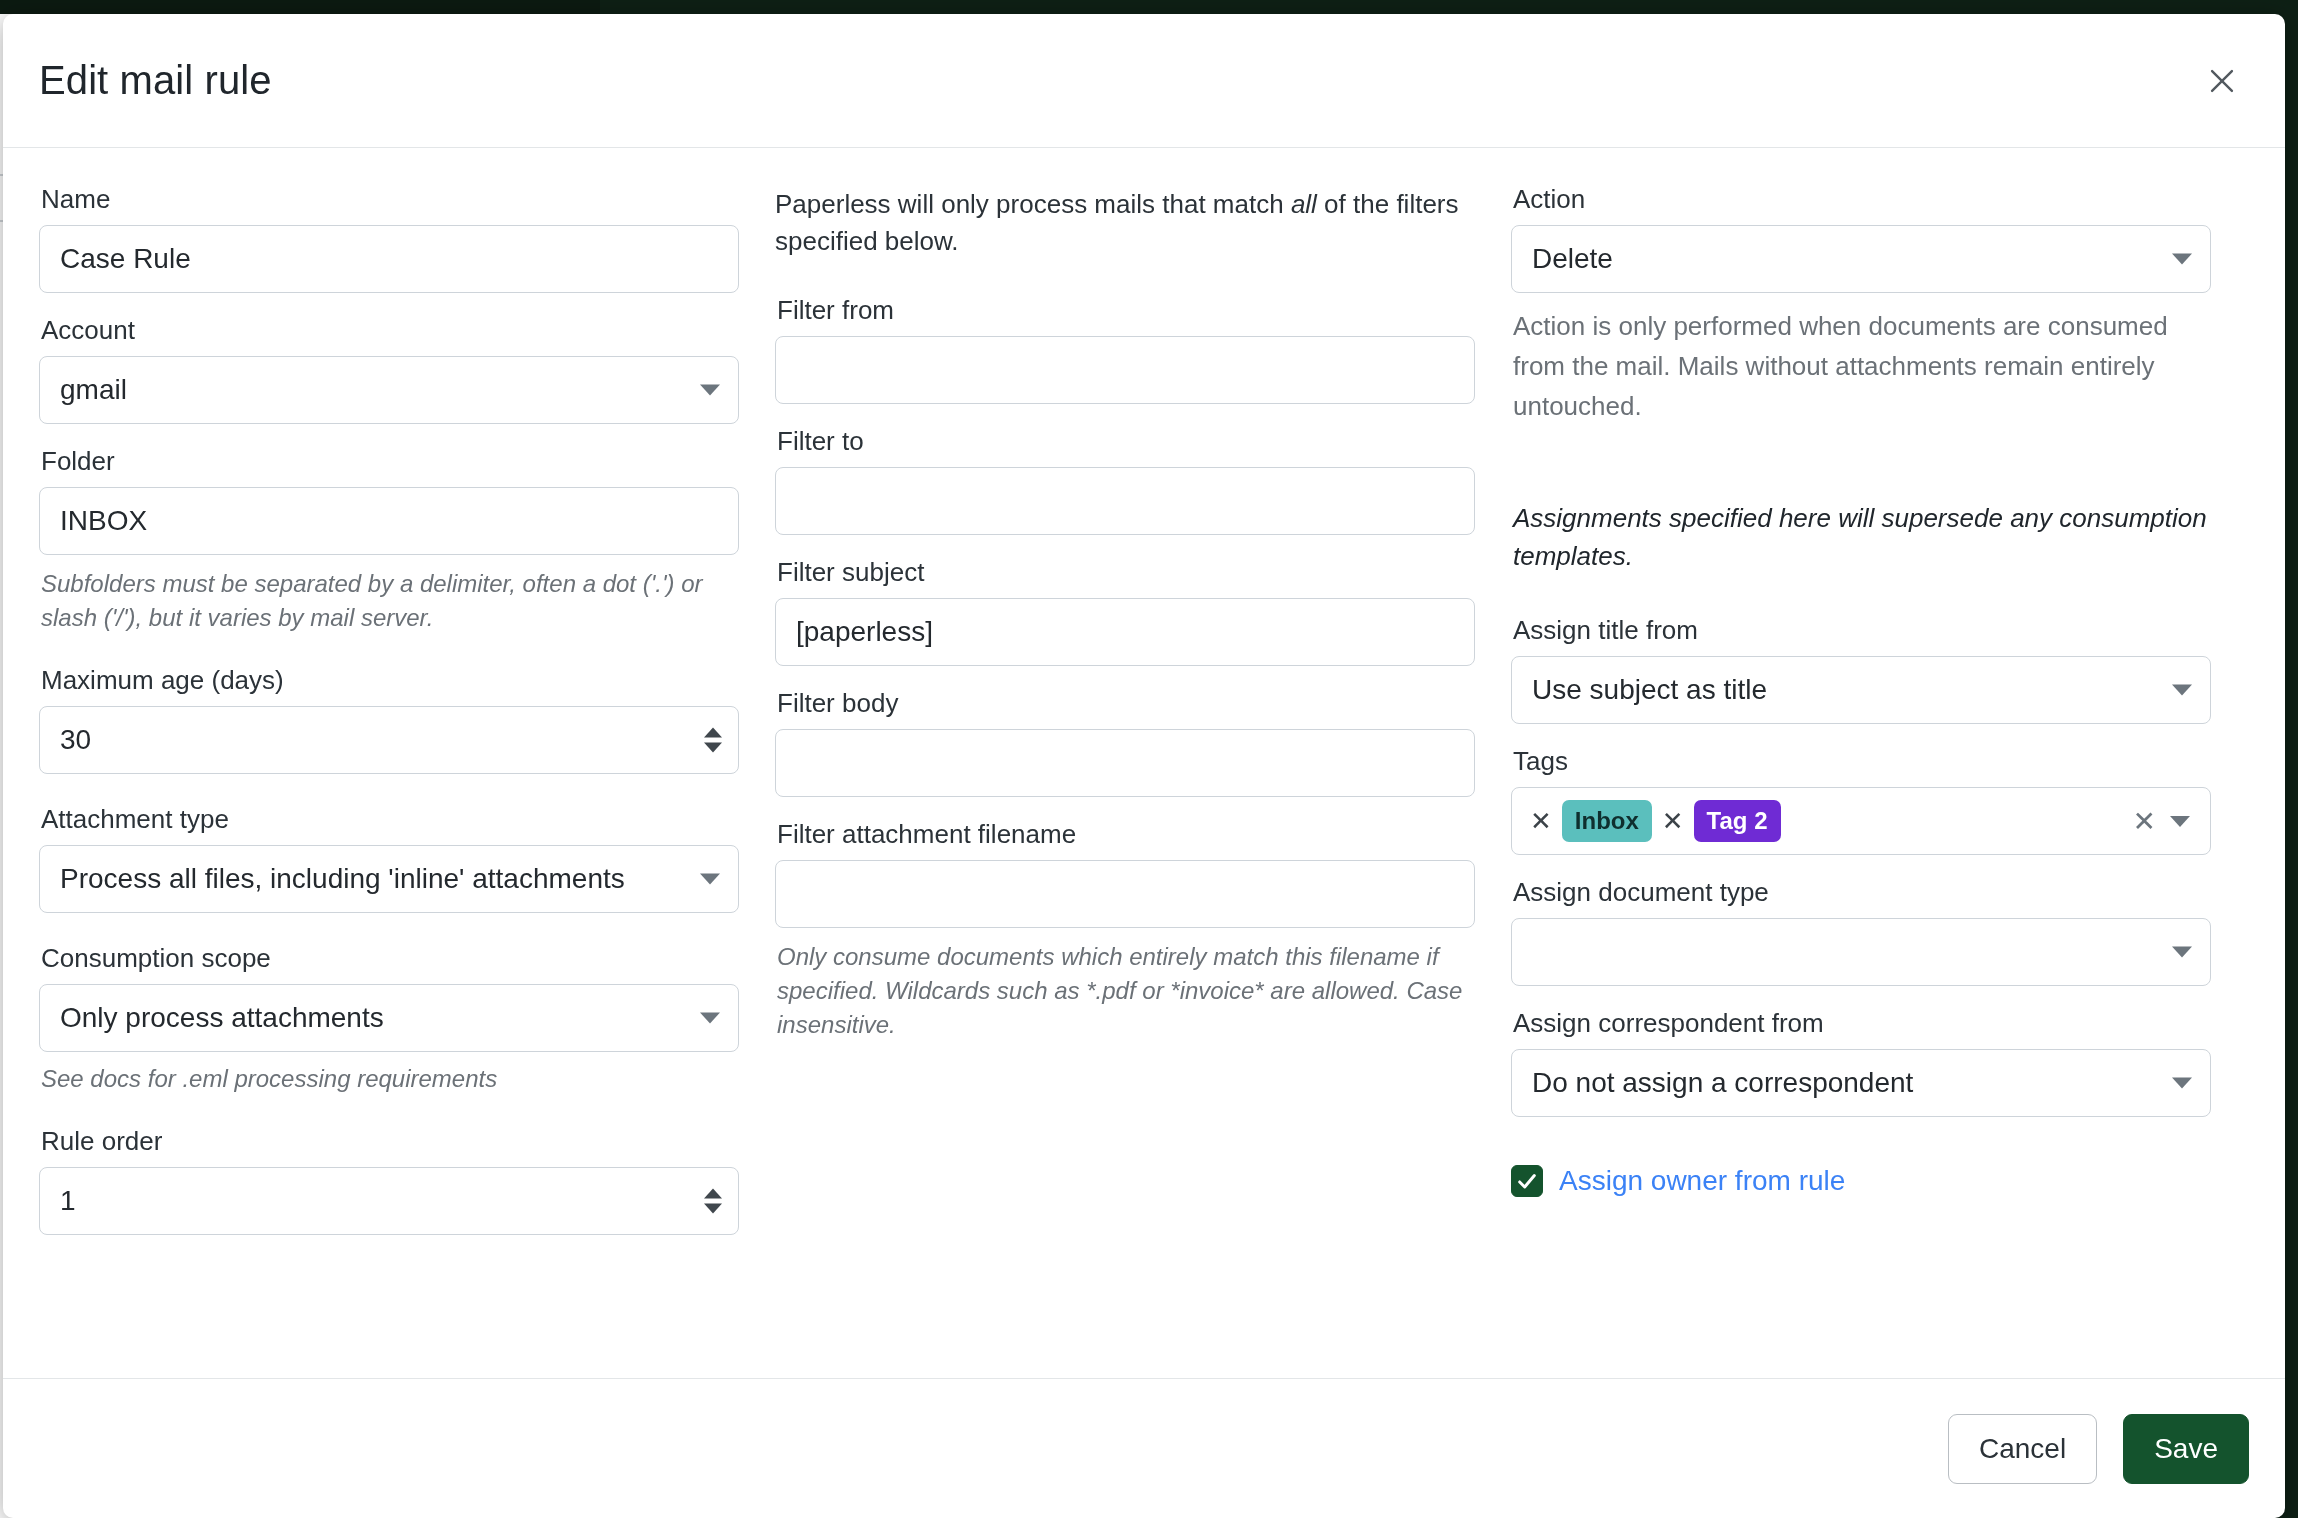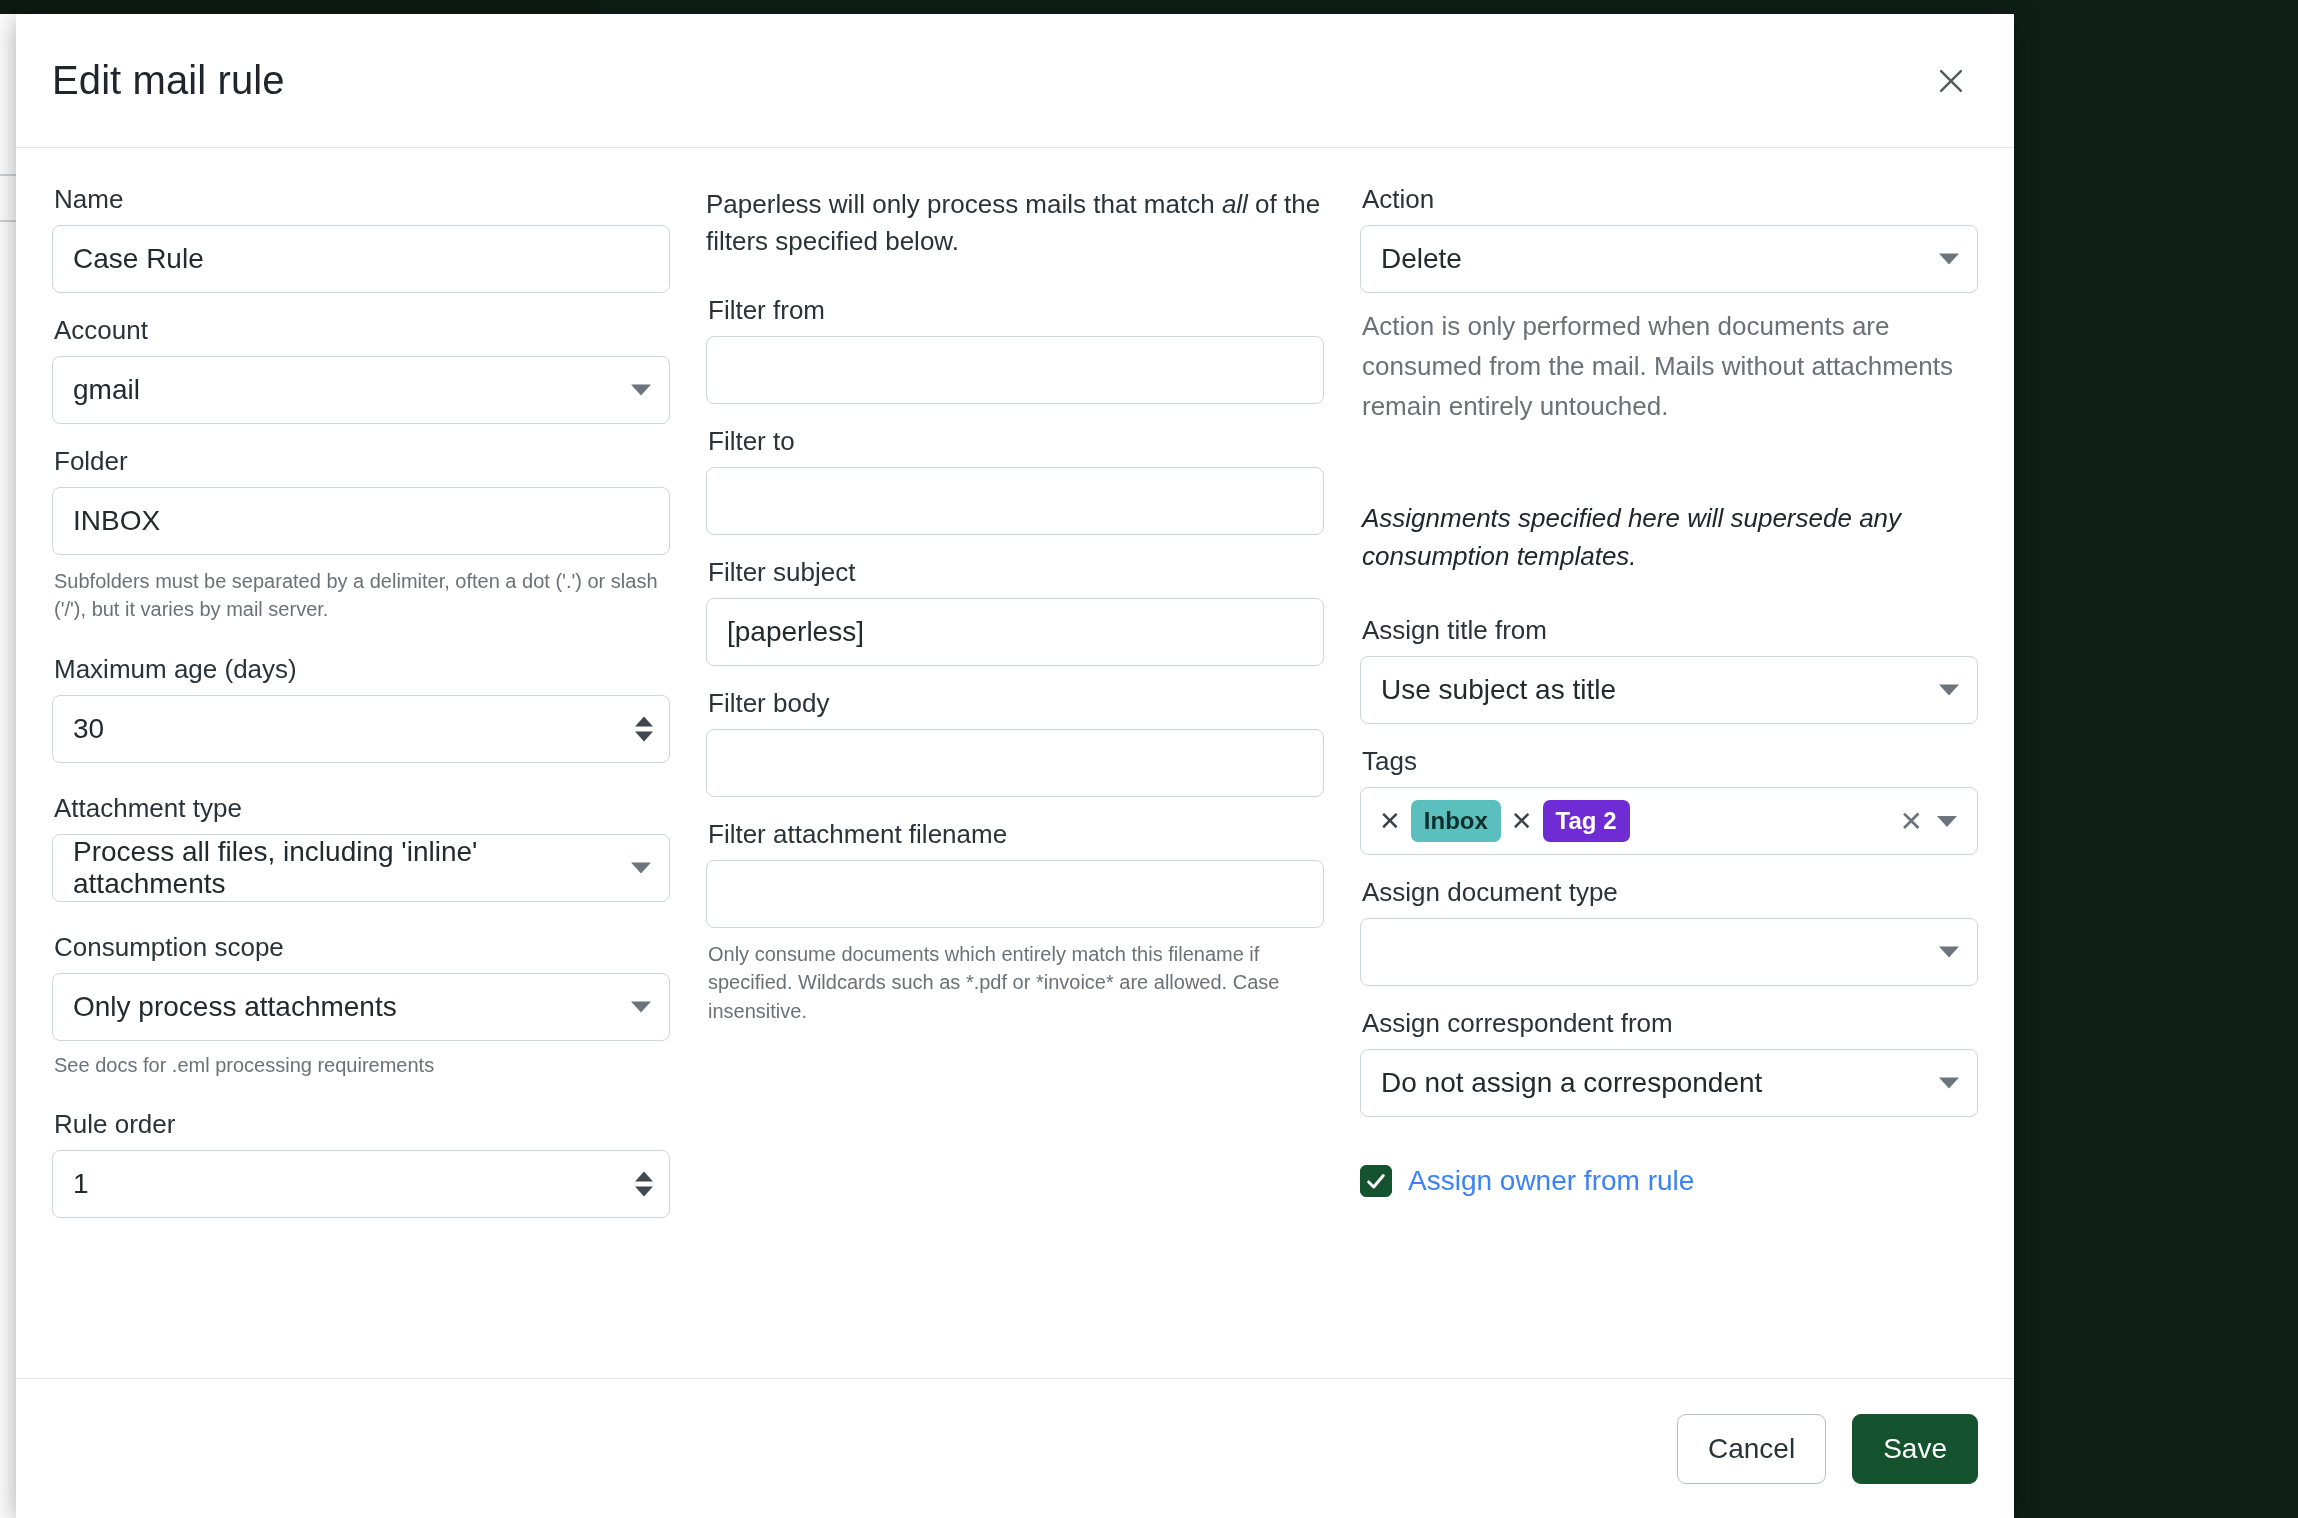--- a/index.html
+++ b/index.html
@@ -33,26 +33,27 @@
     position: absolute;
     left: 0;
     width: 18px;
     height: 2px;
     background: #cfd4d8;
   }
 
   
   .modal {
     position: absolute;
-    left: 16px;
+    left: 3px;
     top: 14px;
-    width: 1998px;
+    width: 2282px;
     height: 1504px;
     background: #ffffff;
     box-shadow: 0 4px 26px rgba(0,0,0,.35);
+    border-radius: 10px;
   }
   .modal-header {
     height: 134px;
     border-bottom: 1px solid #e3e6e8;
     display: flex;
     align-items: center;
     padding: 0 36px;
   }
   .modal-title {
     font-size: 40px;
@@ -132,24 +133,25 @@
   }
   .stepper .up, .stepper .dn {
     width: 0; height: 0;
     border-left: 9px solid transparent;
     border-right: 9px solid transparent;
   }
   .stepper .up { border-bottom: 10px solid #40474d; }
   .stepper .dn { border-top: 10px solid #40474d; }
 
   .helptext {
-    font-size: 20px;
+    font-size: 24px;
     color: #6b7177;
     line-height: 1.42;
     margin: 12px 2px 0 2px;
+    font-style: italic;
   }
   .helptext.tight { margin-top: 10px; }
 
   .intro {
     font-size: 26px;
     color: #2b3238;
     line-height: 1.44;
     margin: 0 0 34px 0;
   }
   .intro em { font-style: italic; }

